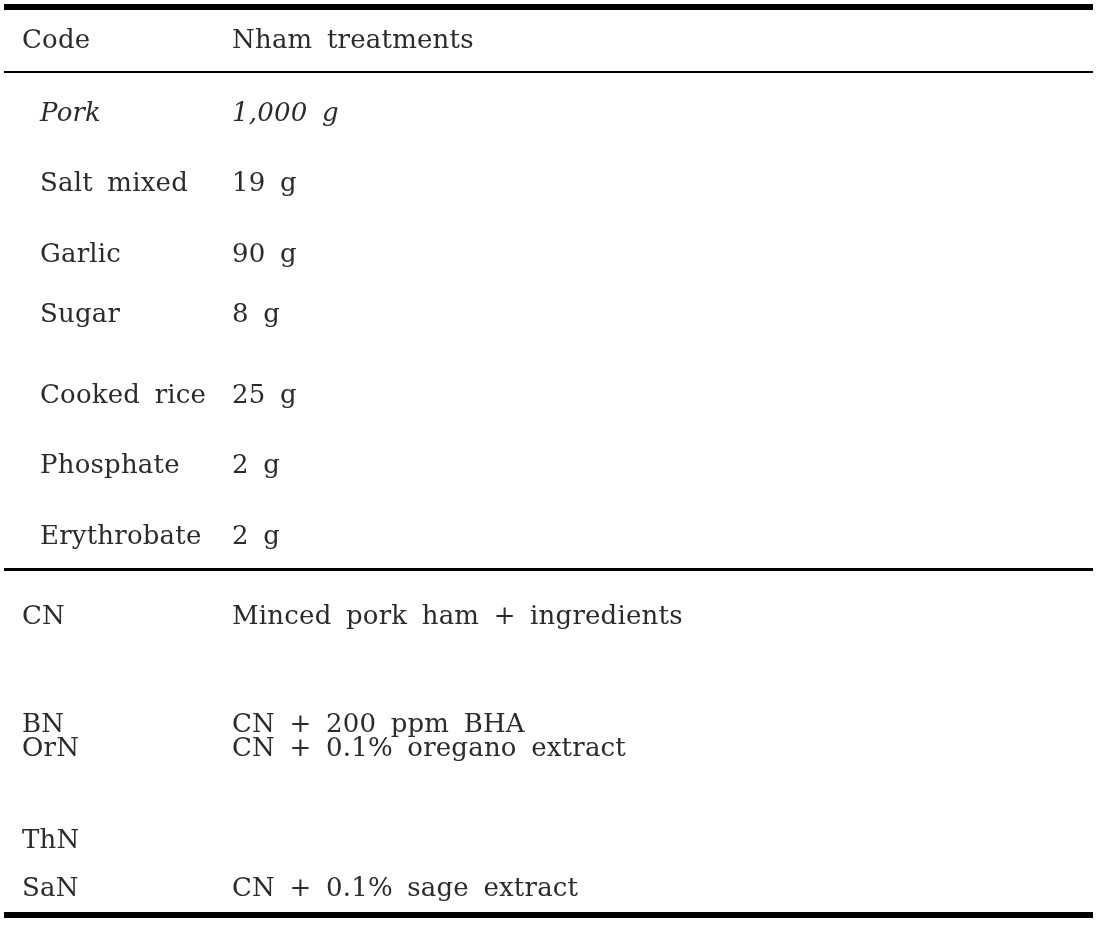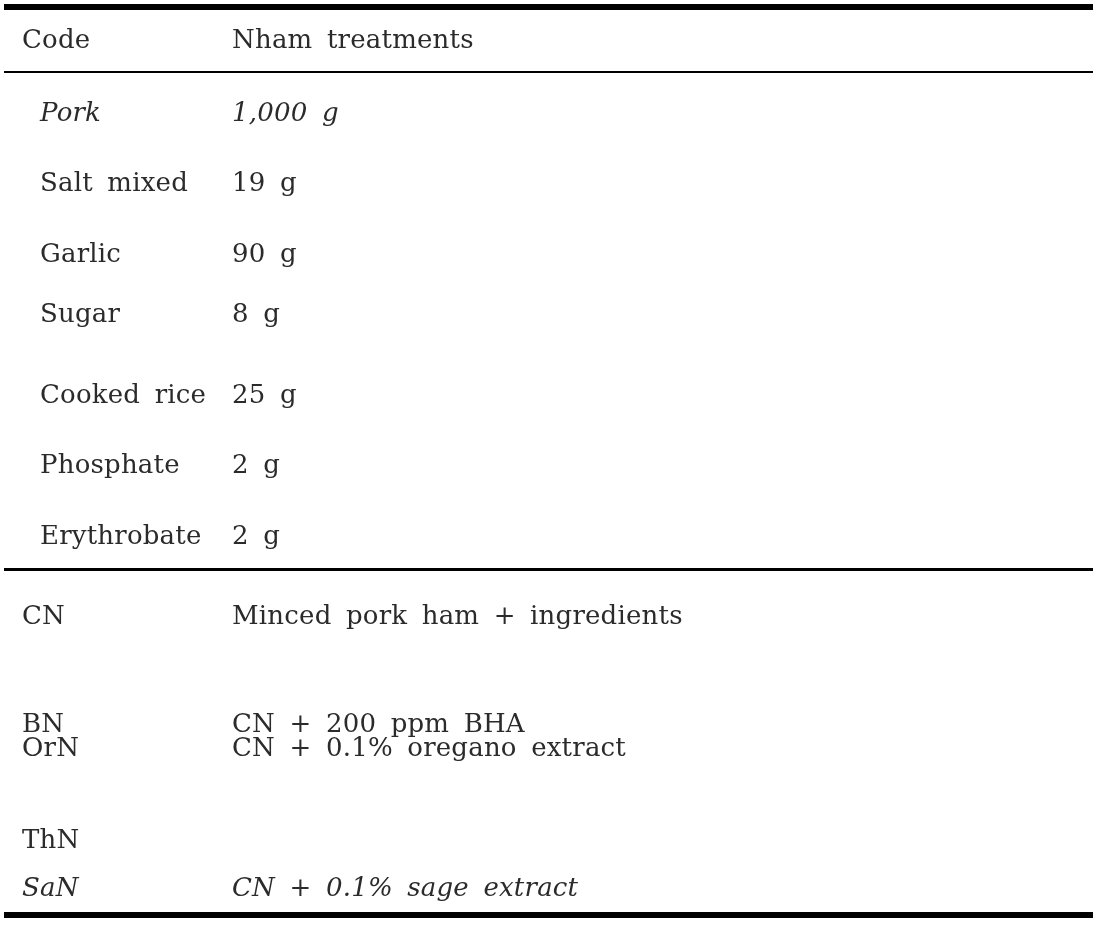--- a/index.html
+++ b/index.html
@@ -132,20 +132,20 @@
 
   <div class="row" style="top:730px;">
     <div class="cell col-code">OrN</div>
     <div class="cell col-desc">CN + 0.1% oregano extract</div>
   </div>
 
   <div class="row" style="top:808px;margin-top:14px;">
     <div class="cell col-code">ThN</div>
   </div>
 
-  <div class="row" style="top:870px;font-style:italic;">
+  <div class="row" style="top:870px;">
     <div class="cell col-code">SaN</div>
     <div class="cell col-desc">CN + 0.1% sage extract</div>
   </div>
 
   <div class="rule rule-bottom"></div>
 
 </div>
 
 </body></html>

